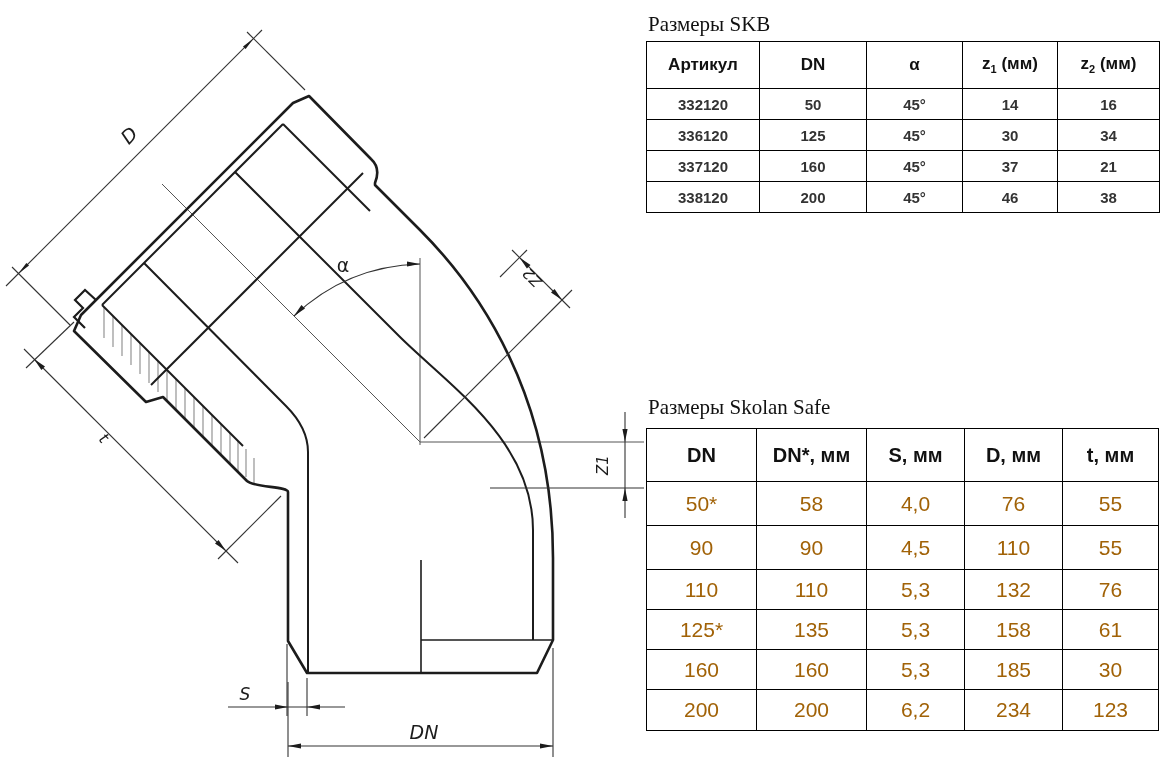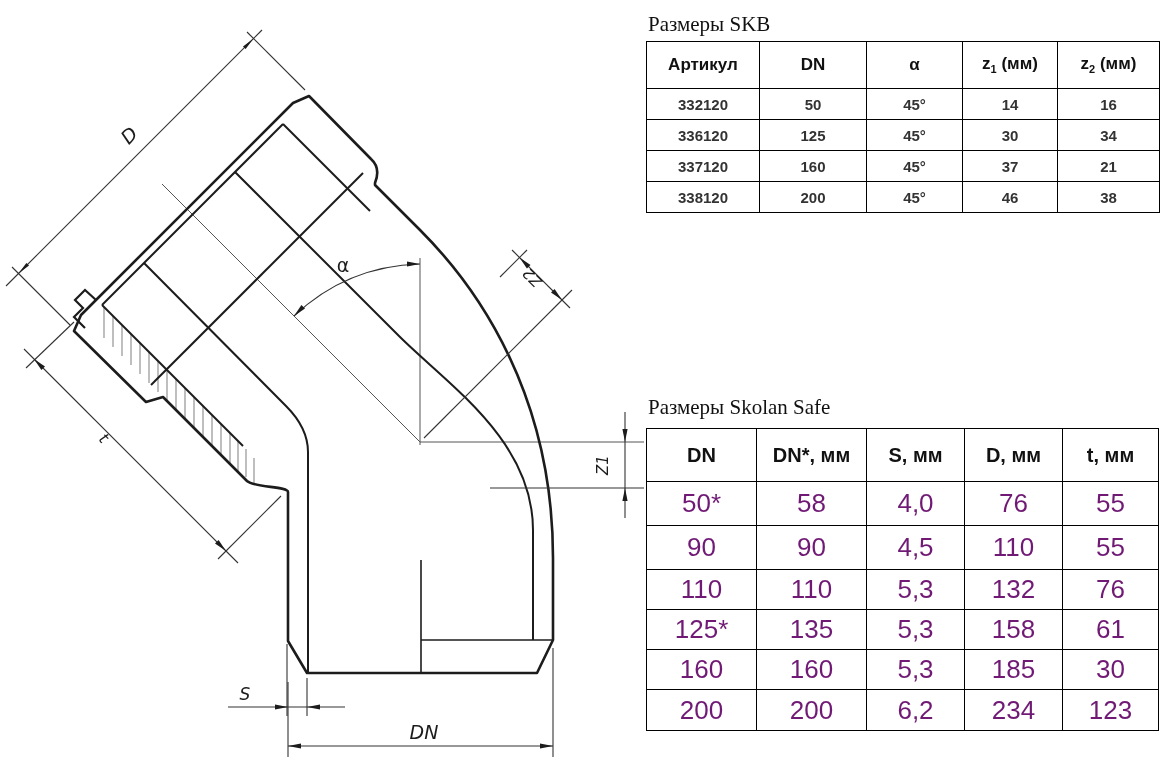--- a/index.html
+++ b/index.html
@@ -10,21 +10,21 @@
              font-size:21px;color:#111;white-space:nowrap;}
   #skb-title{top:6px;margin-top:6px;}
   #skolan-title{top:395px;}
   table{border-collapse:collapse;position:absolute;left:646px;table-layout:fixed;}
   #skb-table{top:41px;}
   #skolan-table{top:428px;}
   td,th{border:1.4px solid #000;text-align:center;vertical-align:middle;padding:0;overflow:hidden;}
   #skb-table th{height:46px;font-size:17px;font-weight:bold;color:#111;}
   #skb-table td{height:30px;font-size:15px;color:#333;font-weight:bold;}
   #skolan-table th{height:52px;font-size:20px;font-weight:bold;color:#111;}
-  #skolan-table td{font-size:26px;color:#701a75;}
+  #skolan-table td{font-size:21px;color:#a16207;}
   sub{font-size:11px;}
   #skolan-table tr.r0 td,#skolan-table tr.r1 td,#skolan-table tr.r2 td{height:43px;}
   #skolan-table tr.r3 td,#skolan-table tr.r4 td,#skolan-table tr.r5 td{height:39px;}
   #skolan-table tr.r6 td{height:40px;}
   text{font-family:"DejaVu Sans",sans-serif;fill:#1c1c1c;}
 </style>
 </head>
 <body>
 
 <div id="page">

